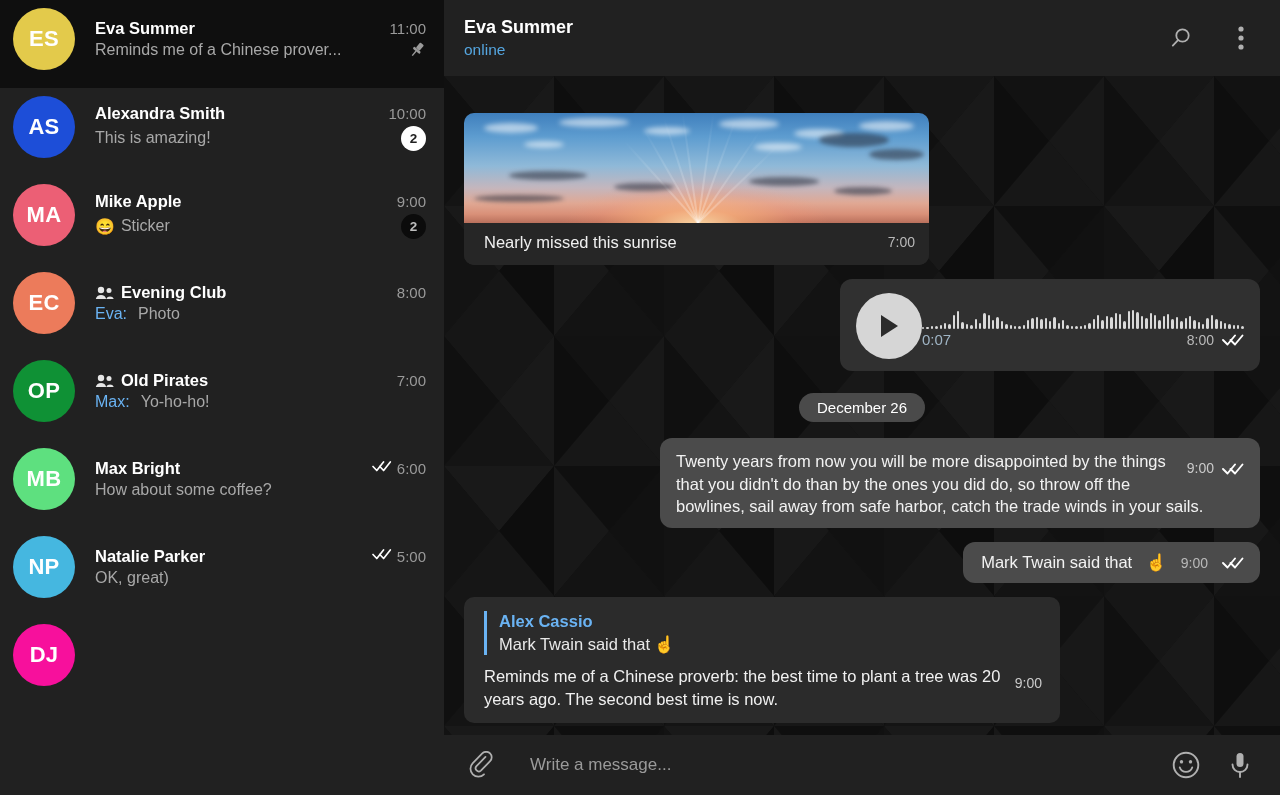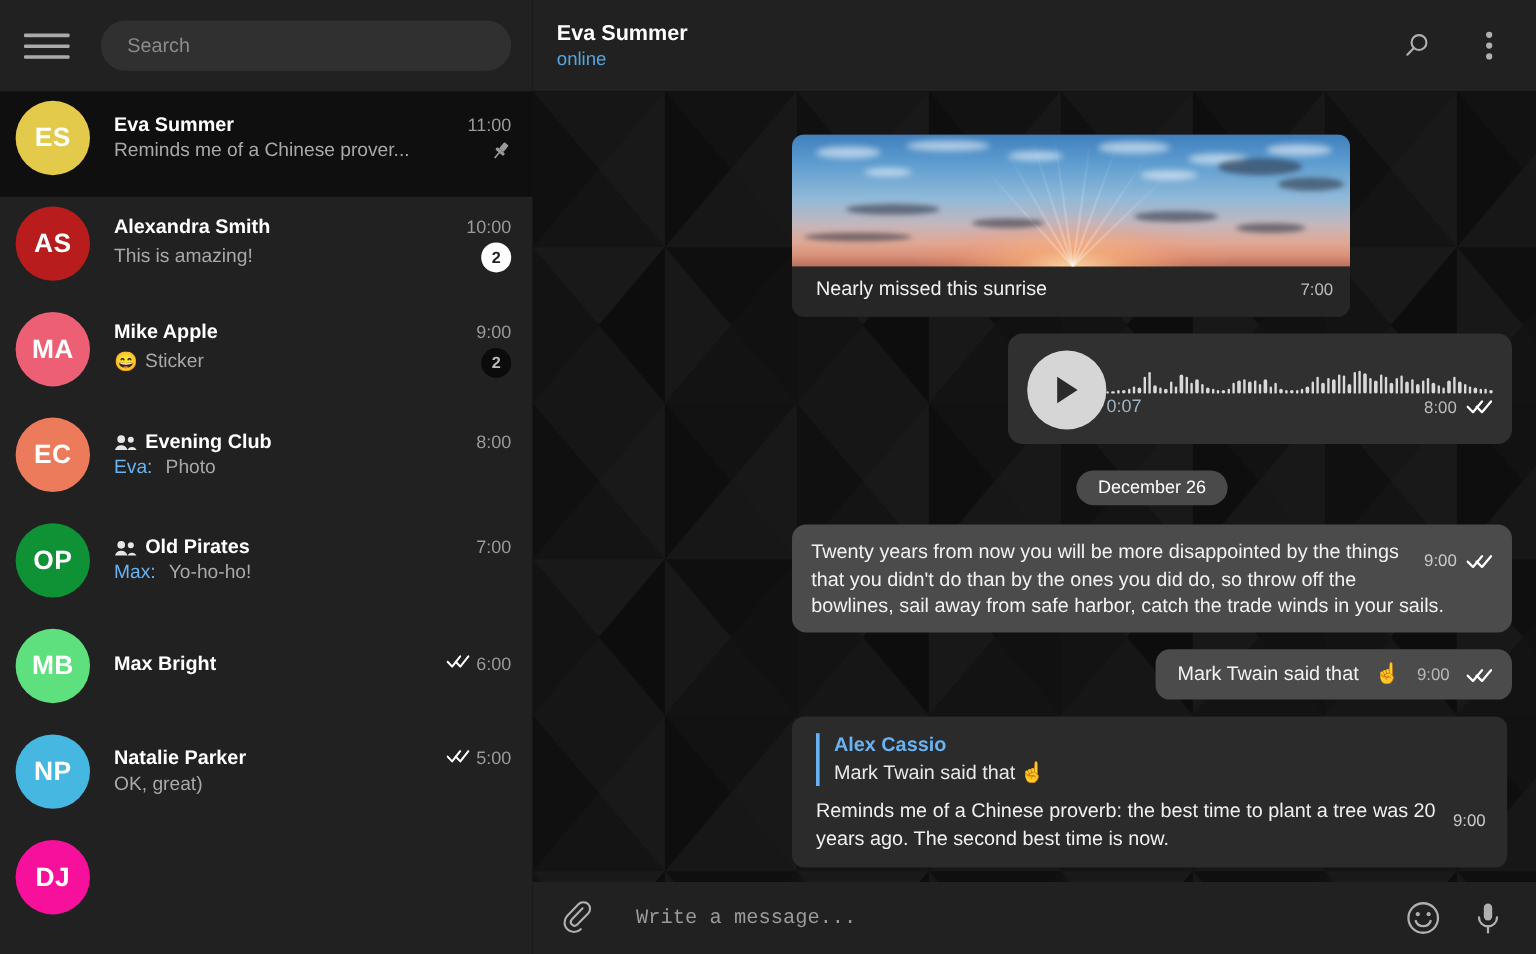--- a/index.html
+++ b/index.html
@@ -120,21 +120,21 @@
   .icon-btn {
     width: 34px; height: 34px; display: flex;
     align-items: center; justify-content: center; cursor: pointer;
   }
 
   
   .messages {
     flex: 1; position: relative; overflow: hidden;
     background-color: #0b0b0b;
     padding: 0 20px 0 20px;
-    display: flex; flex-direction: column; align-items: flex-end;
+    display: flex; flex-direction: column;
   }
   .bg-pattern {
     position: absolute; inset: 0; z-index: 0; pointer-events: none;
   }
   .msg-scroll {
     position: relative; z-index: 1; flex: 1;
     display: flex; flex-direction: column; justify-content: flex-end;
     padding-bottom: 8px;
   }
 
@@ -246,41 +246,31 @@
   
   .composer {
     height: 60px; flex: 0 0 60px;
     background: #212121;
     display: flex; align-items: center;
     padding: 0 22px 0 20px; gap: 18px; z-index: 5;
   }
   .composer-input {
     flex: 1; background: transparent; border: none; outline: none;
     color: #e6e6e6; font-size: 17px; padding-left: 12px;
-    font-family: Liberation Mono, monospace;
+    font-family: Liberation Sans, sans-serif;
   }
   .composer-input::placeholder { color: #9a9a9a; }
   .composer .icon-btn { width: 36px; height: 36px; }
 </style>
 </head>
 <body>
 
 <div class="app">
 
   <div class="sidebar">
-    <div class="sidebar-top">
-      <div class="hamburger">
-        <span></span>
-          <span></span>
-          <span></span>
-      </div>
-      <div class="search-box">
-        <input type="text" placeholder="Search" style="">
-      </div>
-    </div>
     <div class="chat-list" id="chat-list">
         <div class="chat-item selected">
           <div class="avatar" style="background: rgb(227, 202, 75);">ES</div>
           <div class="chat-body">
             <div class="chat-row top">
               <div class="chat-name">
                 <span>Eva Summer</span>
               </div>
               <div class="chat-time">
                 <span>11:00</span>
@@ -296,21 +286,21 @@
                     <rect x="6.6" y="1" width="4.8" height="7" rx="1" fill="#9a9a9a"></rect>
                     <rect x="4.6" y="8" width="8.8" height="2.6" rx="1.2" fill="#9a9a9a"></rect>
                     <rect x="8.3" y="10.4" width="1.4" height="6" fill="#9a9a9a"></rect>
                   </g>
                 </svg>
               </span>
             </div>
           </div>
         </div>
         <div class="chat-item">
-          <div class="avatar" style="background: #b91c1c;">AS</div>
+          <div class="avatar" style="background: #1d4ed8;">AS</div>
           <div class="chat-body">
             <div class="chat-row top">
               <div class="chat-name">
                 <span>Alexandra Smith</span>
               </div>
               <div class="chat-time">
                 <span>10:00</span>
               </div>
             </div>
             <div class="chat-row">
@@ -403,20 +393,25 @@
                 <span>Max Bright</span>
               </div>
               <div class="chat-time">
                 <span class="ticks">
                   <svg width="20" height="12" viewBox="0 0 20 12">
                     <polyline points="1,6.5 4.8,10.5 11.5,2" fill="none" stroke="#ffffff" stroke-width="1.7" stroke-linecap="round" stroke-linejoin="round"></polyline>
                     <polyline points="7.8,6.5 11.6,10.5 18.3,2" fill="none" stroke="#ffffff" stroke-width="1.7" stroke-linecap="round" stroke-linejoin="round"></polyline>
                   </svg>
                 </span>
                 <span>6:00</span>
+              </div>
+            </div>
+            <div class="chat-row">
+              <div class="chat-msg">
+                <span>How about some coffee?</span>
               </div>
             </div>
           </div>
         </div>
         <div class="chat-item">
           <div class="avatar" style="background: rgb(69, 183, 224);">NP</div>
           <div class="chat-body">
             <div class="chat-row top">
               <div class="chat-name">
                 <span>Natalie Parker</span>

